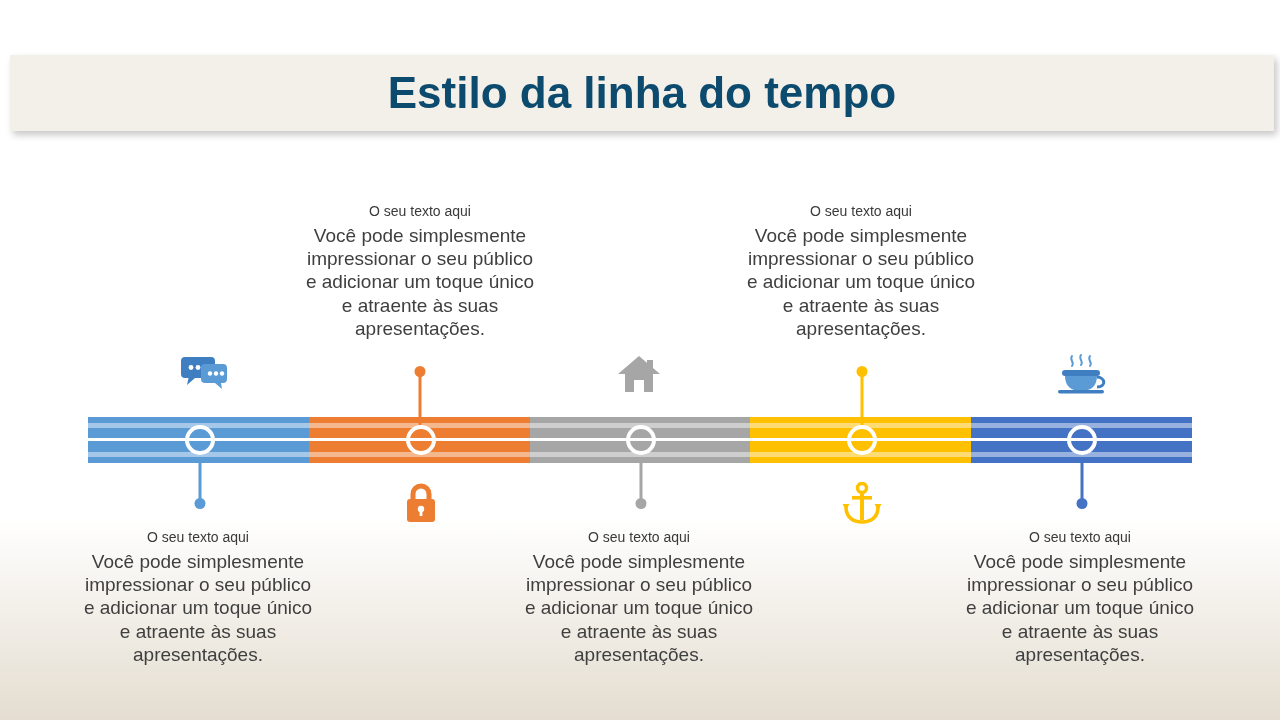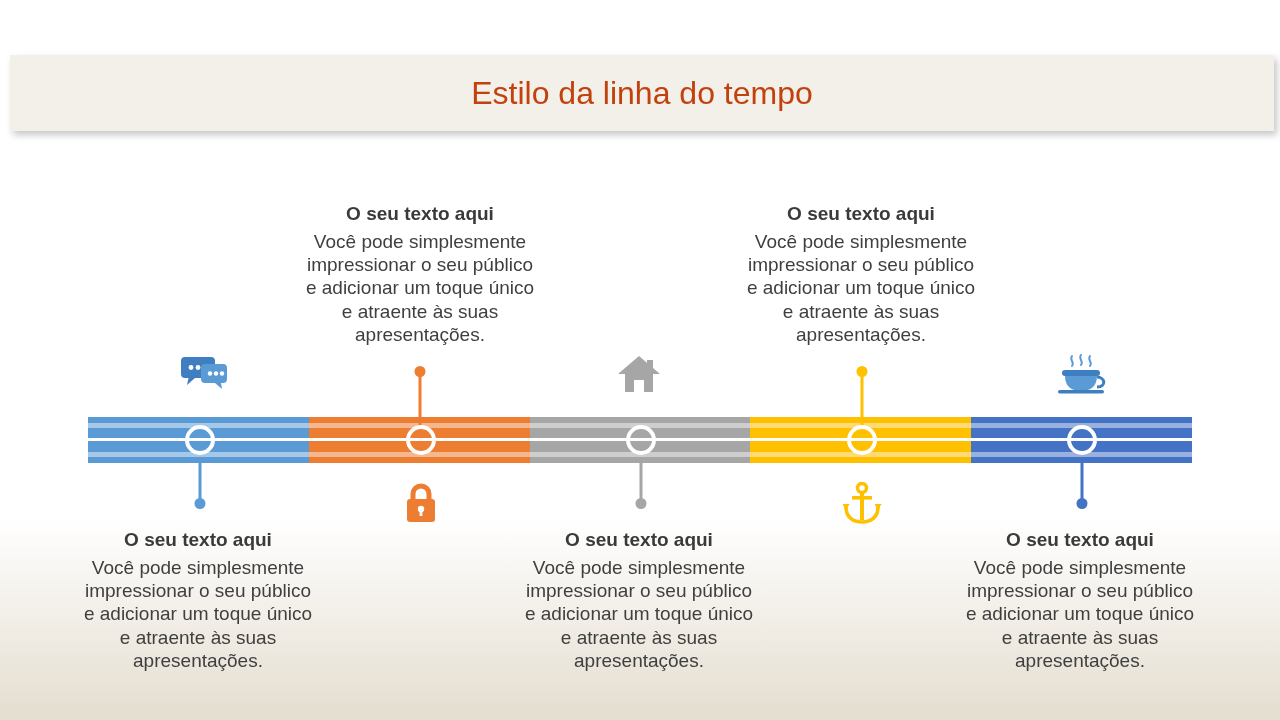--- a/index.html
+++ b/index.html
@@ -28,23 +28,23 @@
     top: 55px;
     width: 1264px;
     height: 76px;
     background: #f3efe9;
     box-shadow: 3px 4px 7px rgba(0,0,0,0.22);
     display: flex;
     align-items: center;
     justify-content: center;
   }
   .title-text {
-    font-size: 32px;
-    font-weight: normal;
-    color: #c2410c;
+    font-size: 44px;
+    font-weight: bold;
+    color: #0c4a6e;
     letter-spacing: 0px;
     white-space: nowrap;
   }
 
   
   .bar {
     position: absolute;
     left: 88px;
     top: 417px;
     width: 1104px;
@@ -122,22 +122,22 @@
 
   
   .txt {
     position: absolute;
     width: 230px;
     transform: translateX(-50%);
     text-align: center;
     color: #3f3f3f;
   }
   .txt .hd {
-    font-size: 19px;
-    font-weight: bold;
+    font-size: 14px;
+    font-weight: normal;
     color: #3a3a3a;
     margin-bottom: 5px;
   }
   .txt .bd {
     font-size: 19px;
     line-height: 1.22;
     color: #3f3f3f;
   }
 </style>
 </head>

